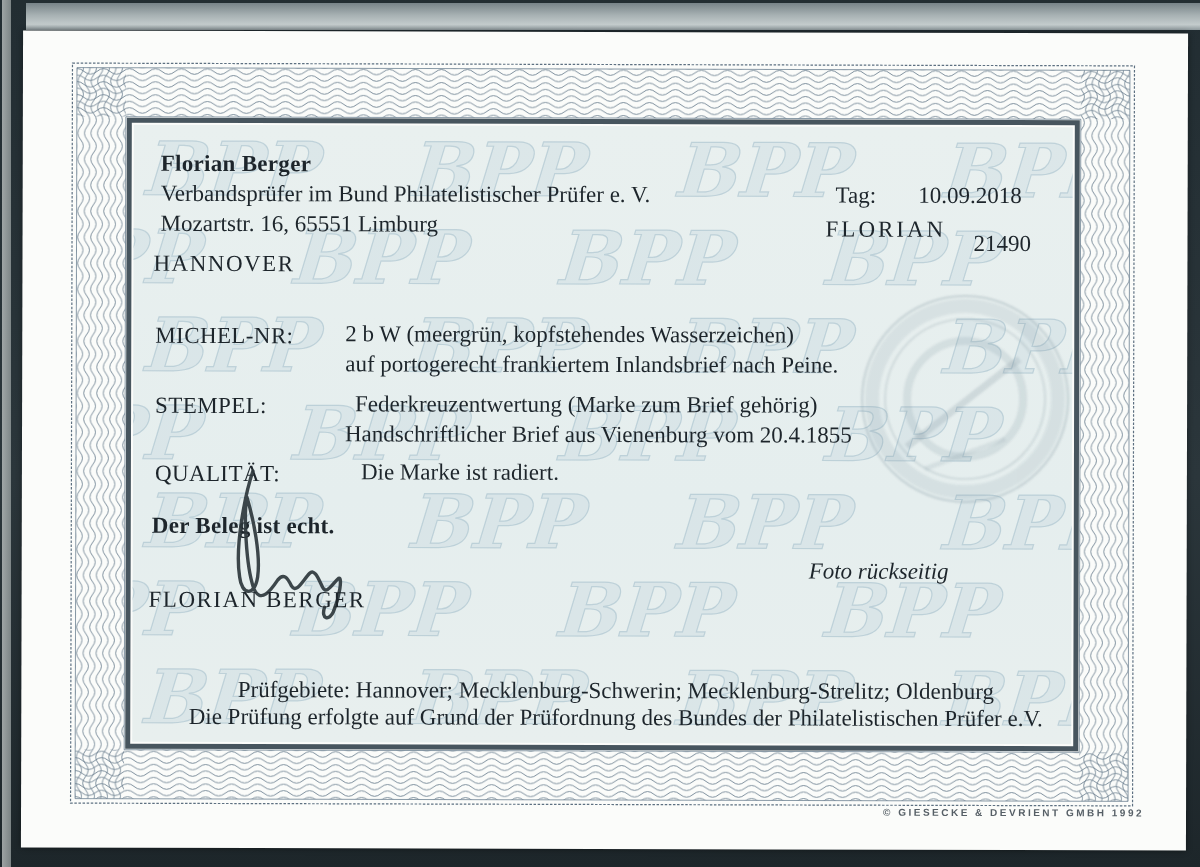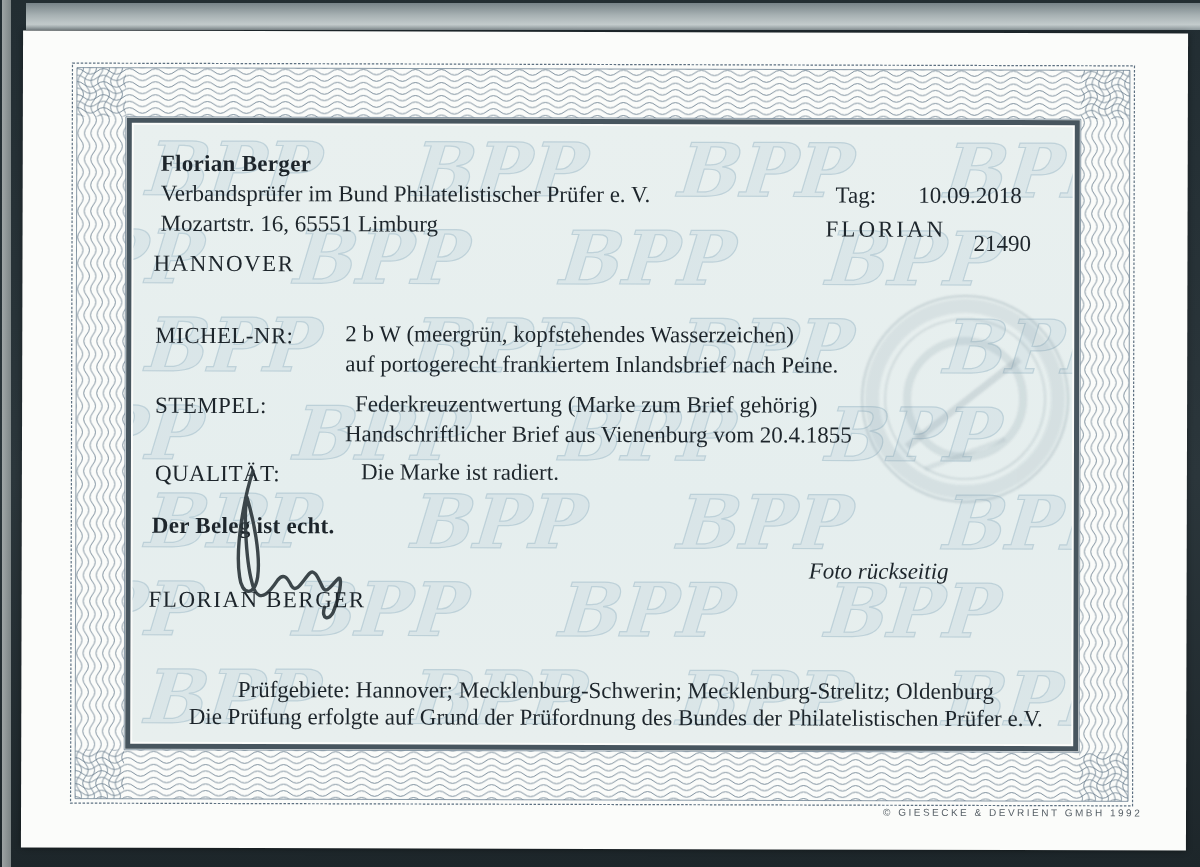--- a/index.html
+++ b/index.html
@@ -58,21 +58,21 @@
   .verdict{left:19px;top:386px;font-weight:bold;letter-spacing:.3px;}
   .signed-name{left:16px;top:460px;font-size:24px;letter-spacing:1.5px;color:#242c32;}
   .photo-note{left:676px;top:430px;font-size:24px;font-style:italic;}
   .footer-line{left:0;width:100%;text-align:center;padding-left:14px;font-size:20px;line-height:24px;}
   .footer1{top:550px;color:#1e262c;}
   .footer2{top:577px;color:#50656f;}
   .signature{position:absolute;left:40px;top:340px;}
   .copyright{
     position:absolute;left:862px;top:774px;
     font-family:"Liberation Sans",sans-serif;font-size:10px;letter-spacing:2.5px;
-    color:#565f66;white-space:nowrap;
+    color:#565f66;white-space:nowrap;font-weight:bold;
   }
 </style>
 </head>
 <body>
 
 <div class="scene">
   <div class="sleeve-top"></div>
   <div class="edge-left-light"></div>
 
   <div class="paper">

